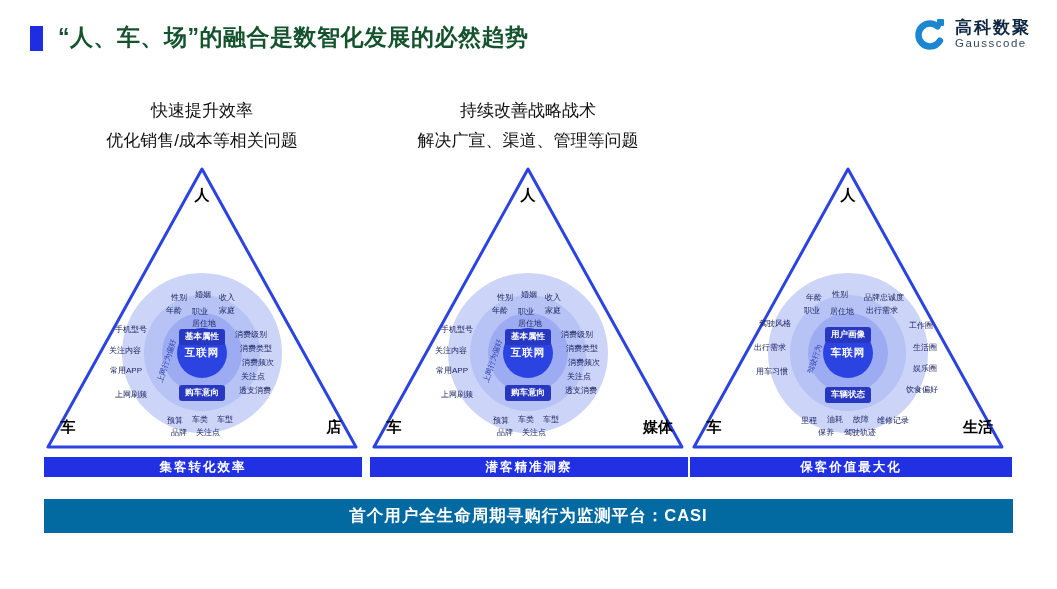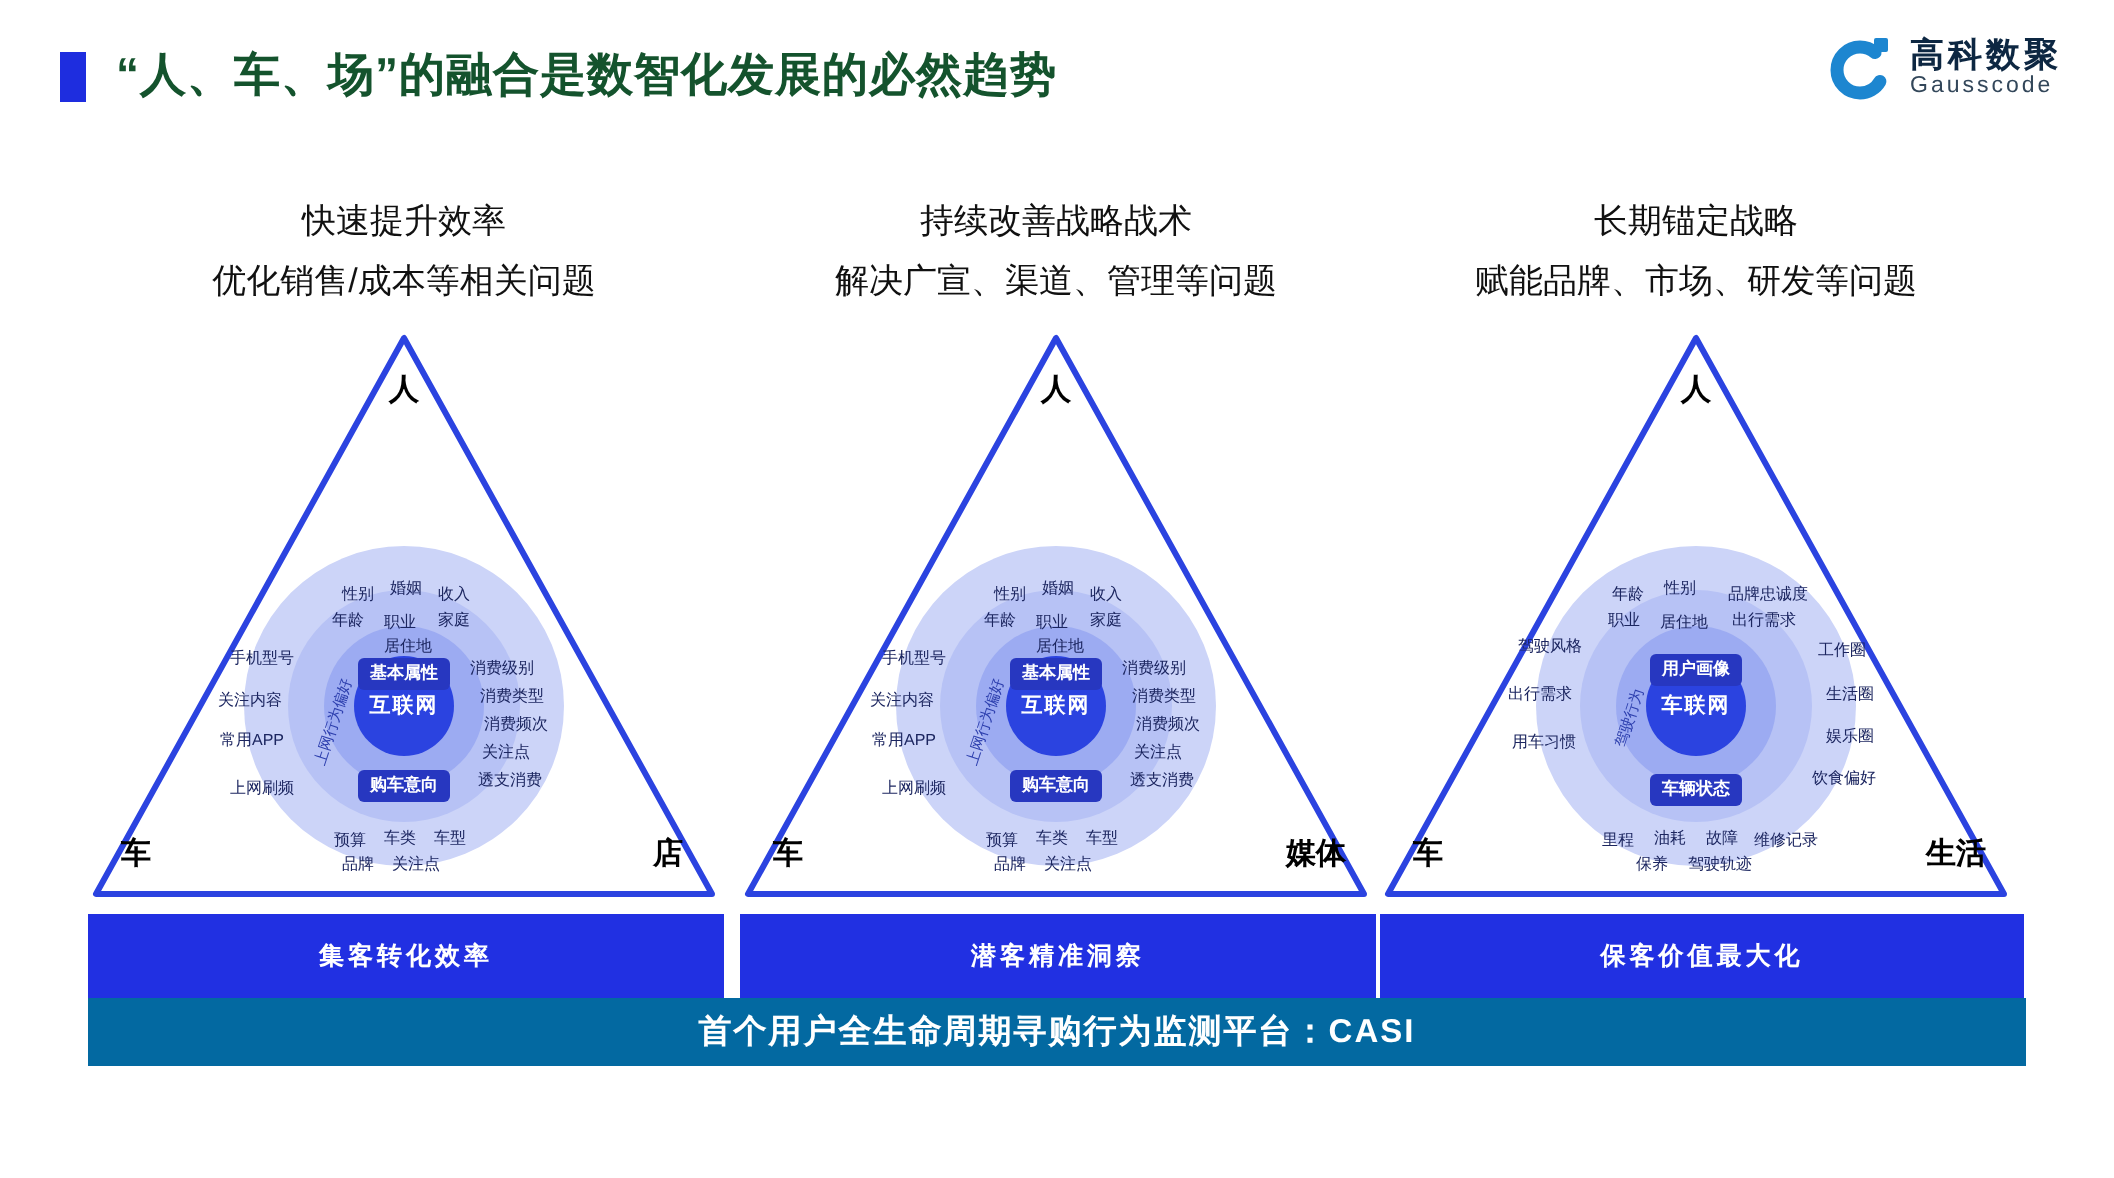--- a/index.html
+++ b/index.html
@@ -17,21 +17,21 @@
 
   .tri-wrap{position:absolute;top:163px;width:320px;height:292px;}
   svg.tri{position:absolute;left:0;top:0;}
 
   .lbl{position:absolute;transform:translate(-50%,-50%);font-size:8px;color:#1c2660;white-space:nowrap;}
   .lbl.big{font-size:15px;font-weight:bold;color:#000;}
   .rot{position:absolute;transform:translate(-50%,-50%) rotate(-72deg);font-size:7.5px;color:#2d3fae;white-space:nowrap;}
   .tagbox{position:absolute;transform:translate(-50%,-50%);background:#2737c0;color:#fff;font-size:8.5px;font-weight:bold;padding:2px 6px;border-radius:3px;white-space:nowrap;}
   .core{position:absolute;transform:translate(-50%,-50%);color:#fff;font-size:10.5px;font-weight:bold;letter-spacing:1px;white-space:nowrap;text-align:right;}
 
-  .col-bar{position:absolute;top:457px;height:42px;background:#2130e2;color:#fff;font-weight:bold;font-size:12.5px;display:flex;align-items:center;justify-content:center;letter-spacing:2px;}
+  .col-bar{position:absolute;top:457px;height:20px;background:#2130e2;color:#fff;font-weight:bold;font-size:12.5px;display:flex;align-items:center;justify-content:center;letter-spacing:2px;}
   .footer-bar{position:absolute;left:44px;top:499px;width:969px;height:34px;background:#0369a1;color:#fff;font-weight:bold;font-size:16.5px;display:flex;align-items:center;justify-content:center;letter-spacing:1px;}
 </style>
 </head>
 <body>
 
 <div class="stage">
 
   <div class="title-bullet"></div>
   <div class="page-title">“人、车、场”的融合是数智化发展的必然趋势</div>
 
@@ -46,24 +46,20 @@
     </div>
   </div>
 
   <div class="col-head" style="left:42px">
     <div>快速提升效率</div>
     <div>优化销售/成本等相关问题</div>
   </div>
   <div class="col-head" style="left:368px">
     <div>持续改善战略战术</div>
     <div>解决广宣、渠道、管理等问题</div>
-  </div>
-  <div class="col-head" style="left:688px">
-    <div>长期锚定战略</div>
-    <div>赋能品牌、市场、研发等问题</div>
   </div>
 
   <div class="tri-wrap" style="left:42px">
     <svg class="tri" width="320" height="292" viewBox="0 0 320 292">
       <polygon points="160,6 6,284 314,284" fill="none" stroke="#2b43e0" stroke-width="3" stroke-linejoin="round"></polygon>
       <circle cx="160" cy="190" r="80" fill="#ccd4f8"></circle>
       <circle cx="160" cy="190" r="58" fill="#b7c2f5"></circle>
       <circle cx="160" cy="190" r="40" fill="#9cabf2"></circle>
       <circle cx="160" cy="190" r="25" fill="#2b43e0"></circle>
     </svg>

